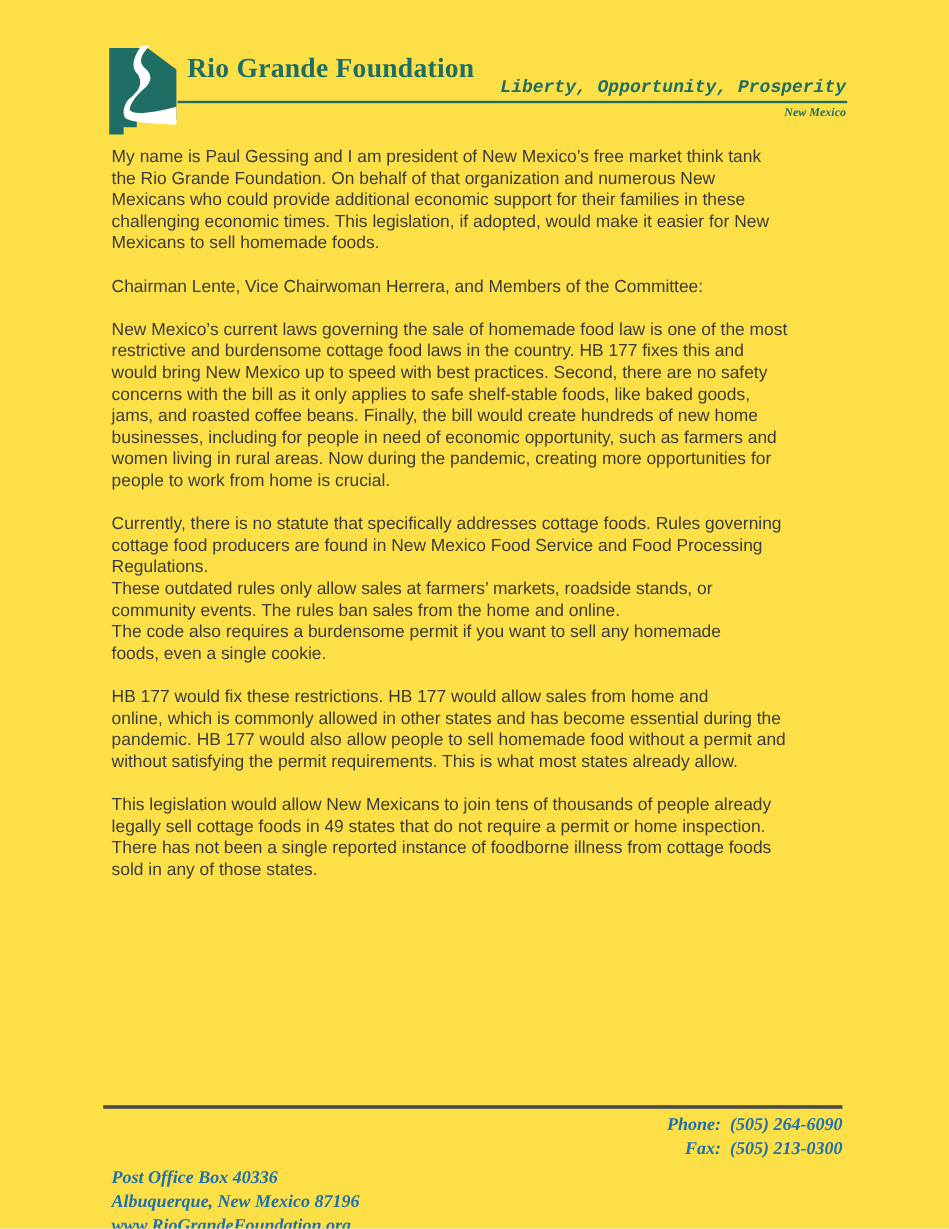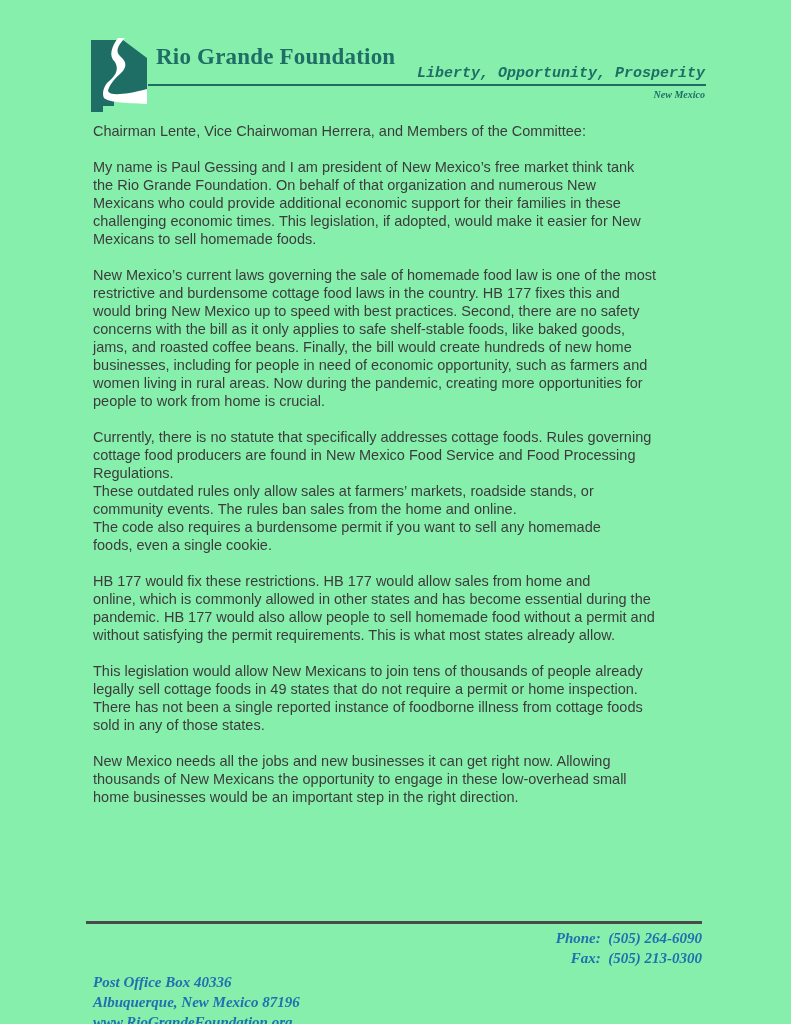--- a/index.html
+++ b/index.html
@@ -5,21 +5,21 @@
   :root{
     --teal:#1E6E66;
     --footer-blue:#1F70B0;
     --ink:#3C3C3C;
     --rule-gray:#4A4A4A;
   }
   html,body{margin:0;padding:0;background:#ffffff;}
   .page{
     position:relative;
     width:791px;height:1024px;
-    background:#86efac;
+    background:#fde047;
     overflow:hidden;
     font-family:"Liberation Sans",sans-serif;
   }
   
   .logo{
     position:absolute;left:90px;top:38px;width:58px;height:76px;
   }
   .brand-title{
     position:absolute;left:156px;top:44px;
     font-family:"Liberation Serif",serif;
@@ -88,26 +88,26 @@
                C24,39 30,33 25,24
                C18,18 22,8 28,0 Z" fill="#ffffff"></path>
     </svg>
     <div class="brand-title">Rio Grande Foundation</div>
     <div class="tagline">Liberty, Opportunity, Prosperity</div>
     <div class="header-rule"></div>
     <div class="region">New Mexico</div>
   </div>
 
   <div class="letter-body">
-    <div class="letter-block">Chairman Lente, Vice Chairwoman Herrera, and Members of the Committee:</div>
     <div class="letter-block">My name is Paul Gessing and I am president of New Mexico’s free market think tank
 the Rio Grande Foundation. On behalf of that organization and numerous New
 Mexicans who could provide additional economic support for their families in these
 challenging economic times. This legislation, if adopted, would make it easier for New
 Mexicans to sell homemade foods.</div>
+    <div class="letter-block">Chairman Lente, Vice Chairwoman Herrera, and Members of the Committee:</div>
     <div class="letter-block">New Mexico’s current laws governing the sale of homemade food law is one of the most
 restrictive and burdensome cottage food laws in the country. HB 177 fixes this and
 would bring New Mexico up to speed with best practices. Second, there are no safety
 concerns with the bill as it only applies to safe shelf-stable foods, like baked goods,
 jams, and roasted coffee beans. Finally, the bill would create hundreds of new home
 businesses, including for people in need of economic opportunity, such as farmers and
 women living in rural areas. Now during the pandemic, creating more opportunities for
 people to work from home is crucial.</div>
     <div class="letter-block">Currently, there is no statute that specifically addresses cottage foods. Rules governing
 cottage food producers are found in New Mexico Food Service and Food Processing
@@ -117,23 +117,20 @@
 The code also requires a burdensome permit if you want to sell any homemade
 foods, even a single cookie.</div>
     <div class="letter-block">HB 177 would fix these restrictions. HB 177 would allow sales from home and
 online, which is commonly allowed in other states and has become essential during the
 pandemic. HB 177 would also allow people to sell homemade food without a permit and
 without satisfying the permit requirements. This is what most states already allow.</div>
     <div class="letter-block">This legislation would allow New Mexicans to join tens of thousands of people already
 legally sell cottage foods in 49 states that do not require a permit or home inspection.
 There has not been a single reported instance of foodborne illness from cottage foods
 sold in any of those states.</div>
-    <div class="letter-block">New Mexico needs all the jobs and new businesses it can get right now. Allowing
-thousands of New Mexicans the opportunity to engage in these low-overhead small
-home businesses would be an important step in the right direction.</div>
   </div>
 
   <div>
     <div class="footer-rule"></div>
     <div class="footer-address">Post Office Box 40336
 Albuquerque, New Mexico 87196
 www.RioGrandeFoundation.org</div>
     <div class="footer-contact">Phone:  (505) 264-6090
 Fax:  (505) 213-0300</div>
   </div>

